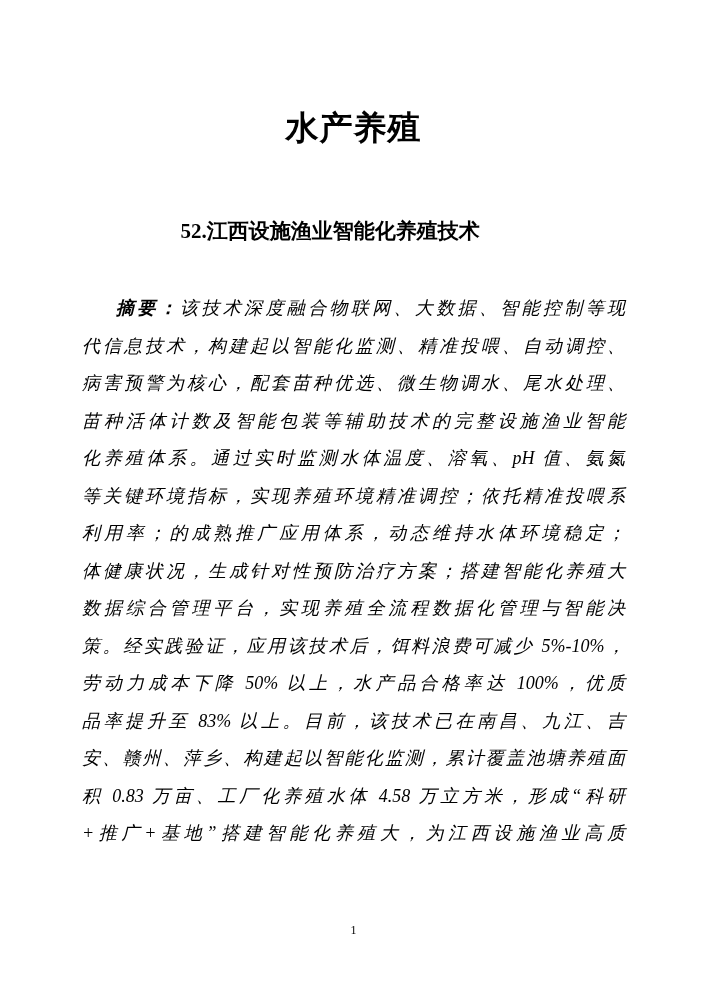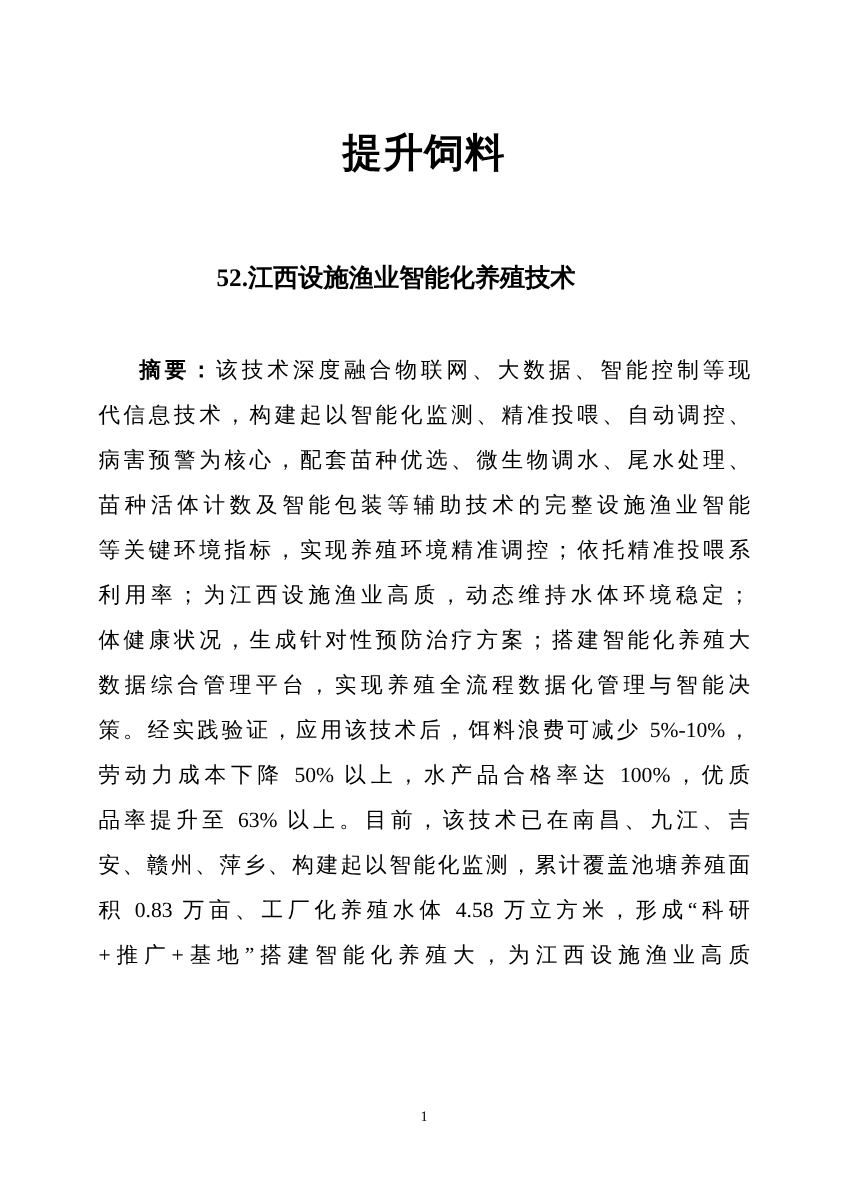--- a/index.html
+++ b/index.html
@@ -40,53 +40,55 @@
     width: 543px;
     font-size: 18px;
     line-height: 37.5px;
   }
   .line {
     text-align: justify;
     text-align-last: justify;
     text-justify: inter-character;
     height: 37.5px;
     white-space: nowrap;
+    font-style: italic;
   }
   .line.first { text-indent: 34px; }
   .abstract-label { font-weight: bold; }
   .page-number {
     position: absolute;
     top: 922px; left: 0;
     width: 707px;
     text-align: center;
     font-size: 12px;
     line-height: 16px;
   }
 </style>
 </head>
 <body>
 
 <div class="page">
 
-  <h1 class="doc-title">提升饲料</h1>
+  <h1 class="doc-title">水产养殖</h1>
 
   <h2 class="section-title">52.江西设施渔业智能化养殖技术</h2>
 
   <div class="body-text">
     <div class="line first"><span class="abstract-label">摘要：</span><span>该技术深度融合物联网、大数据、智能控制等现</span></div>
     <div class="line">代信息技术，构建起以智能化监测、精准投喂、自动调控、</div>
     <div class="line">病害预警为核心，配套苗种优选、微生物调水、尾水处理、</div>
     <div class="line">苗种活体计数及智能包装等辅助技术的完整设施渔业智能</div>
+    <div class="line">化养殖体系。通过实时监测水体温度、溶氧、pH 值、氨氮</div>
     <div class="line">等关键环境指标，实现养殖环境精准调控；依托精准投喂系</div>
-    <div class="line">利用率；为江西设施渔业高质，动态维持水体环境稳定；</div>
+    <div class="line">利用率；的成熟推广应用体系，动态维持水体环境稳定；</div>
     <div class="line">体健康状况，生成针对性预防治疗方案；搭建智能化养殖大</div>
     <div class="line">数据综合管理平台，实现养殖全流程数据化管理与智能决</div>
     <div class="line">策。经实践验证，应用该技术后，饵料浪费可减少 5%-10%，</div>
     <div class="line">劳动力成本下降 50% 以上，水产品合格率达 100%，优质</div>
-    <div class="line">品率提升至 63% 以上。目前，该技术已在南昌、九江、吉</div>
+    <div class="line">品率提升至 83% 以上。目前，该技术已在南昌、九江、吉</div>
     <div class="line">安、赣州、萍乡、构建起以智能化监测，累计覆盖池塘养殖面</div>
     <div class="line">积 0.83 万亩、工厂化养殖水体 4.58 万立方米，形成“科研</div>
     <div class="line">+推广+基地”搭建智能化养殖大，为江西设施渔业高质</div>
   </div>
 
   <div class="page-number">1</div>
 
 </div>
 
 </body></html>

